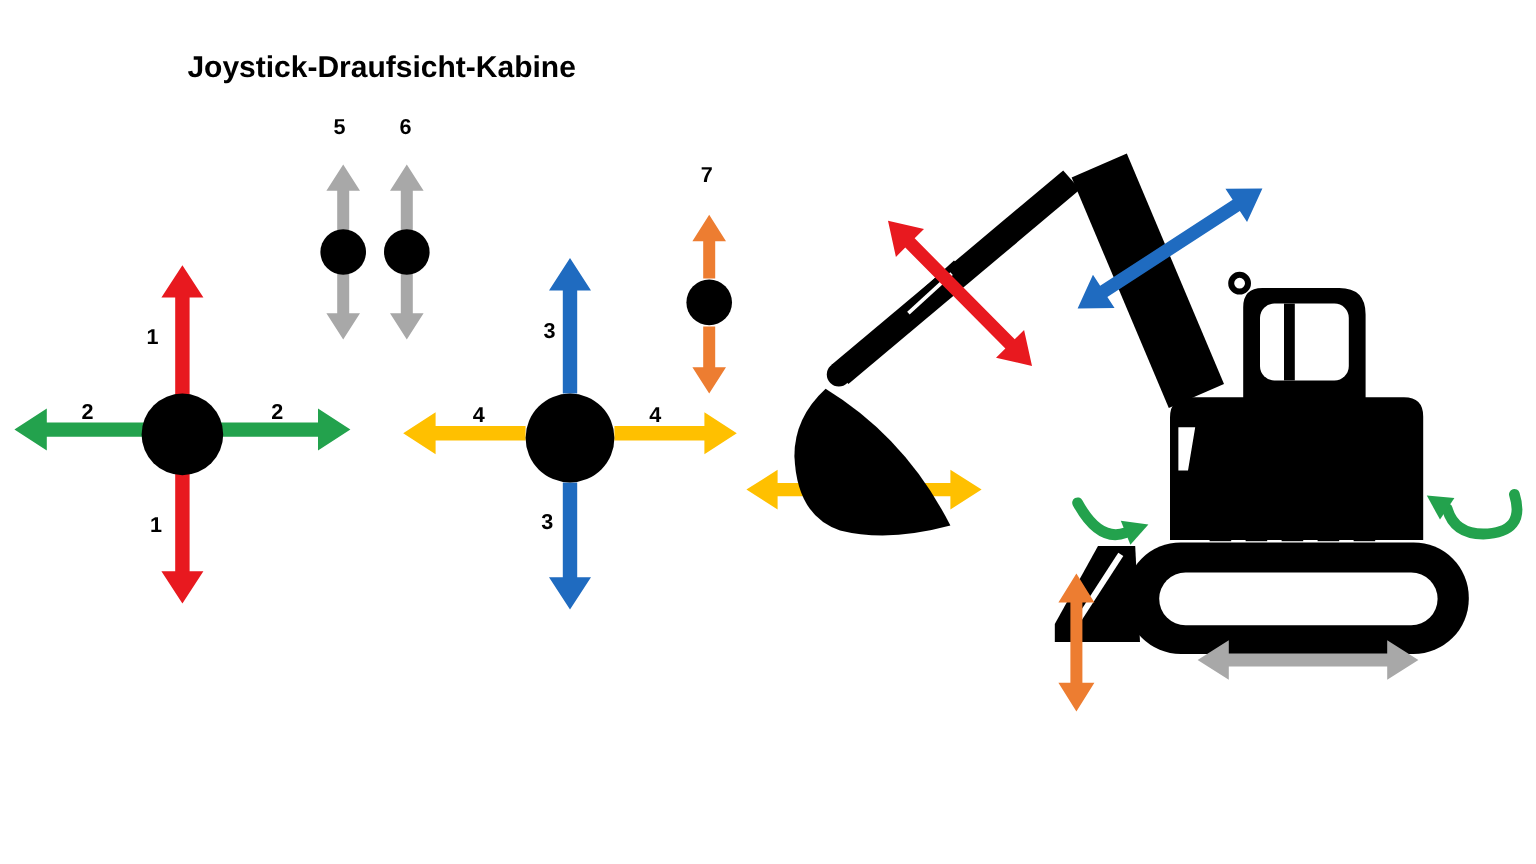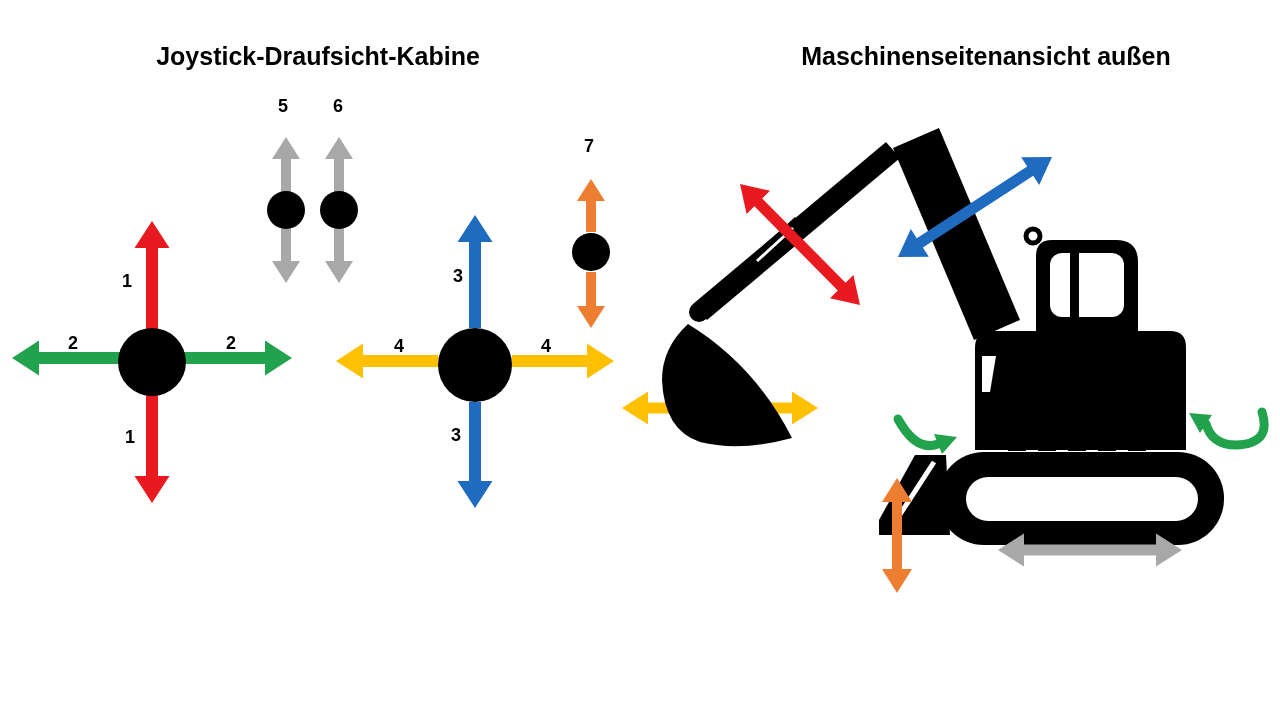--- a/index.html
+++ b/index.html
@@ -11,21 +11,20 @@
   #title-right{left:986px;}
   svg{position:absolute;left:0;top:0;}
   svg text{font-family:"Liberation Sans", sans-serif;font-weight:bold;font-size:18px;fill:#000;}
 </style>
 </head>
 <body>
 
 <div class="canvas">
 
   <div class="title" id="title-left">Joystick-Draufsicht-Kabine</div>
-  <div class="title" id="title-right">Maschinenseitenansicht außen</div>
 
   <svg id="scene" width="1280" height="720" viewBox="0 0 1280 720">
 
     <g id="layer-behind">
         <polygon points="622.0,408.0 648.0,424.5 648.0,413.5 792.0,413.5 792.0,424.5 818.0,408.0 792.0,391.5 792.0,402.5 648.0,402.5 648.0,391.5" fill="#ffc000"></polygon>
       </g>
 
     <g id="excavator" fill="#000000">
 
       <polygon points="1020,320 939,128 893,148 974,340"></polygon>

